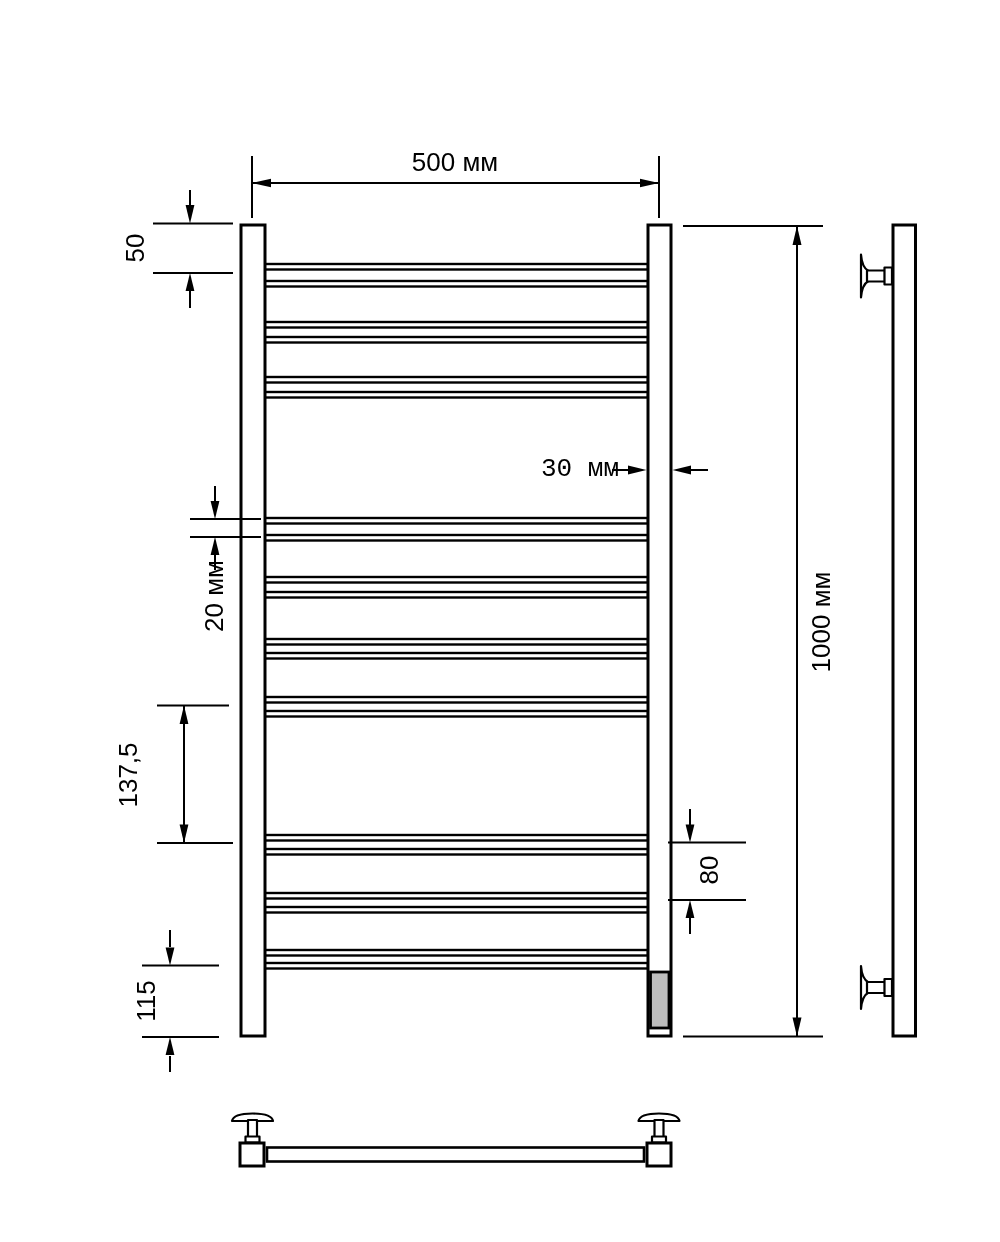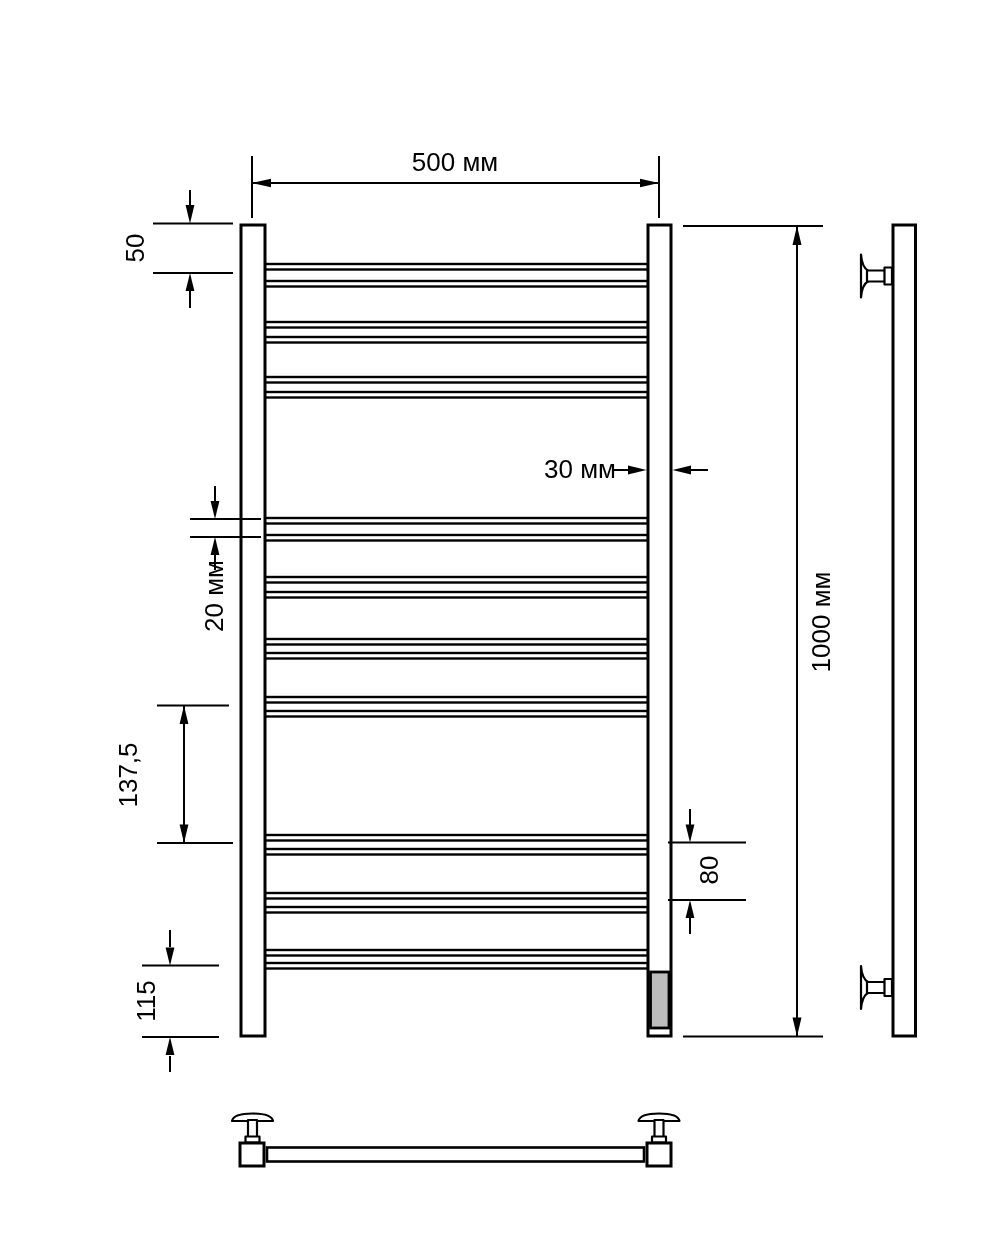--- a/index.html
+++ b/index.html
@@ -157,20 +157,20 @@
         <rect x="245.5" y="1136.5" width="14" height="6"></rect>
       </g>
       <rect x="267" y="1147.5" width="377" height="14" stroke-width="2.6" fill="#fff"></rect>
       <rect x="240" y="1143" width="24" height="23" stroke-width="3" fill="#fff"></rect>
       <rect x="647" y="1143" width="24" height="23" stroke-width="3" fill="#fff"></rect>
     </g>
   </svg>
 
   <div class="lbl" style="left:455px; top:162px;">500 мм</div>
   <div class="lbl v" style="left:821px; top:622px;">1000 мм</div>
-  <div class="lbl" style="left:580px; top:469px;">30 мм</div>
+  <div class="lbl" style="left:580px; top:469px;font-family:Liberation Mono, monospace;">30 мм</div>
   <div class="lbl v" style="left:135px; top:248px;">50</div>
   <div class="lbl v" style="left:214px; top:596px;">20 мм</div>
   <div class="lbl v" style="left:128px; top:775px;">137,5</div>
   <div class="lbl v" style="left:146px; top:1001px;">115</div>
   <div class="lbl v" style="left:709px; top:870px;">80</div>
 
 </div>
 
 </body></html>

